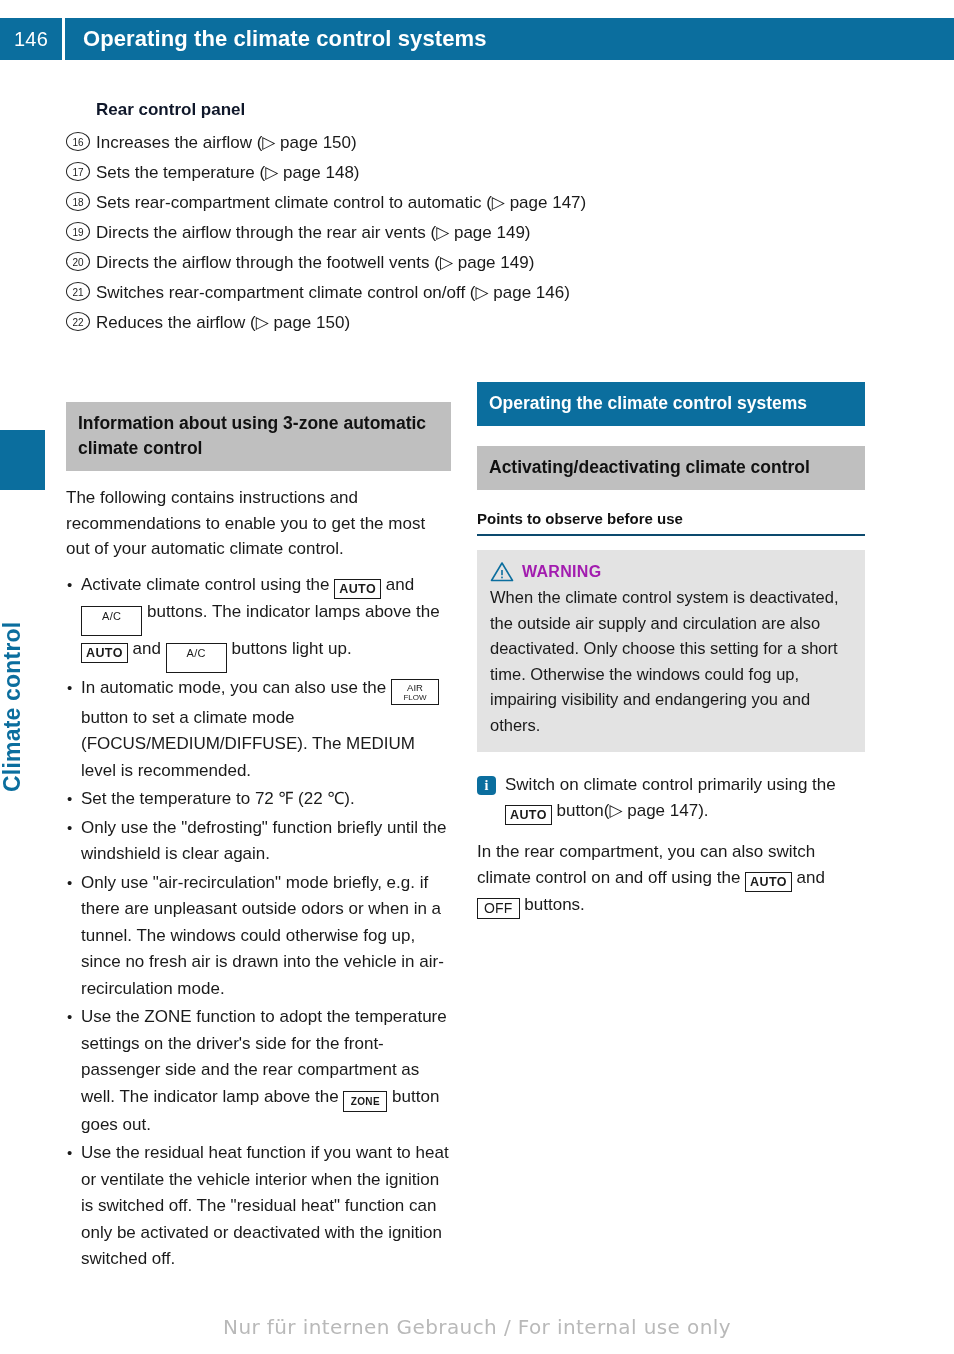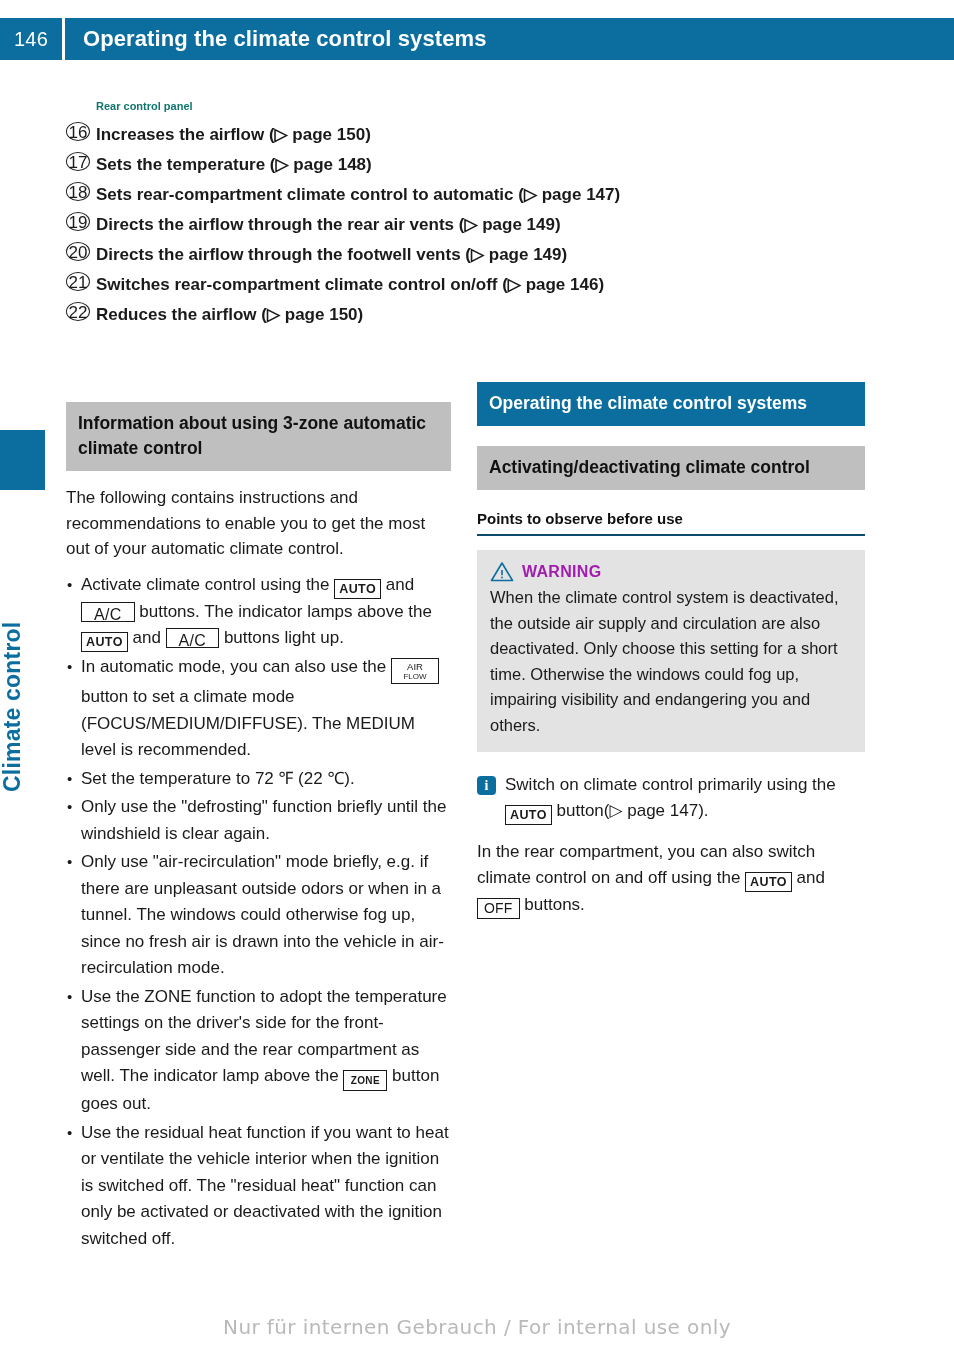--- a/index.html
+++ b/index.html
@@ -67,49 +67,49 @@
     letter-spacing: .2px;
   }
 
   
   .top-block {
     position: absolute;
     left: 66px; top: 100px;
     width: 800px;
   }
   .sub-head {
-    font-size: 11px;
+    font-size: 17px;
     font-weight: bold;
     margin-left: 30px;
     margin-bottom: 8px;
-    color: #0f766e;
+    color: #0f172a;
   }
   .num-row {
     display: flex;
     align-items: baseline;
     font-size: 17px;
     line-height: 30px;
     color: #1a1a1a;
   }
   .num-badge {
     width: 24px;
     min-width: 24px;
     height: 19px;
     margin-right: 6px;
     border: 1.3px solid #222;
     border-radius: 50%;
-    font-size: 17px;
+    font-size: 10px;
     line-height: 19px;
     text-align: center;
     font-weight: normal;
     position: relative;
     top: -2px;
     box-sizing: border-box;
   }
-  .num-text { white-space: nowrap; font-weight: bold; }
+  .num-text { white-space: nowrap; }
 
   
   .col-left {
     position: absolute;
     left: 66px; top: 382px;
     width: 385px;
   }
   .col-right {
     position: absolute;
     left: 477px; top: 382px;
@@ -182,24 +182,24 @@
   }
   .btn-auto {
     font-size: 12.5px;
     font-weight: bold;
     letter-spacing: .4px;
     padding: 3px 4px 3px 4px;
     min-width: 42px;
     height: 20px;
   }
   .btn-ac {
-    font-size: 16px;
-    padding: 4px 12px;
+    font-size: 11px;
+    padding: 4px 20px;
     min-width: 46px;
-    height: 20px;
+    height: 30px;
     letter-spacing: .3px;
   }
   .btn-off {
     font-size: 14px;
     padding: 2px 6px;
     min-width: 38px;
     height: 21px;
     letter-spacing: .2px;
   }
   .btn-zone {

